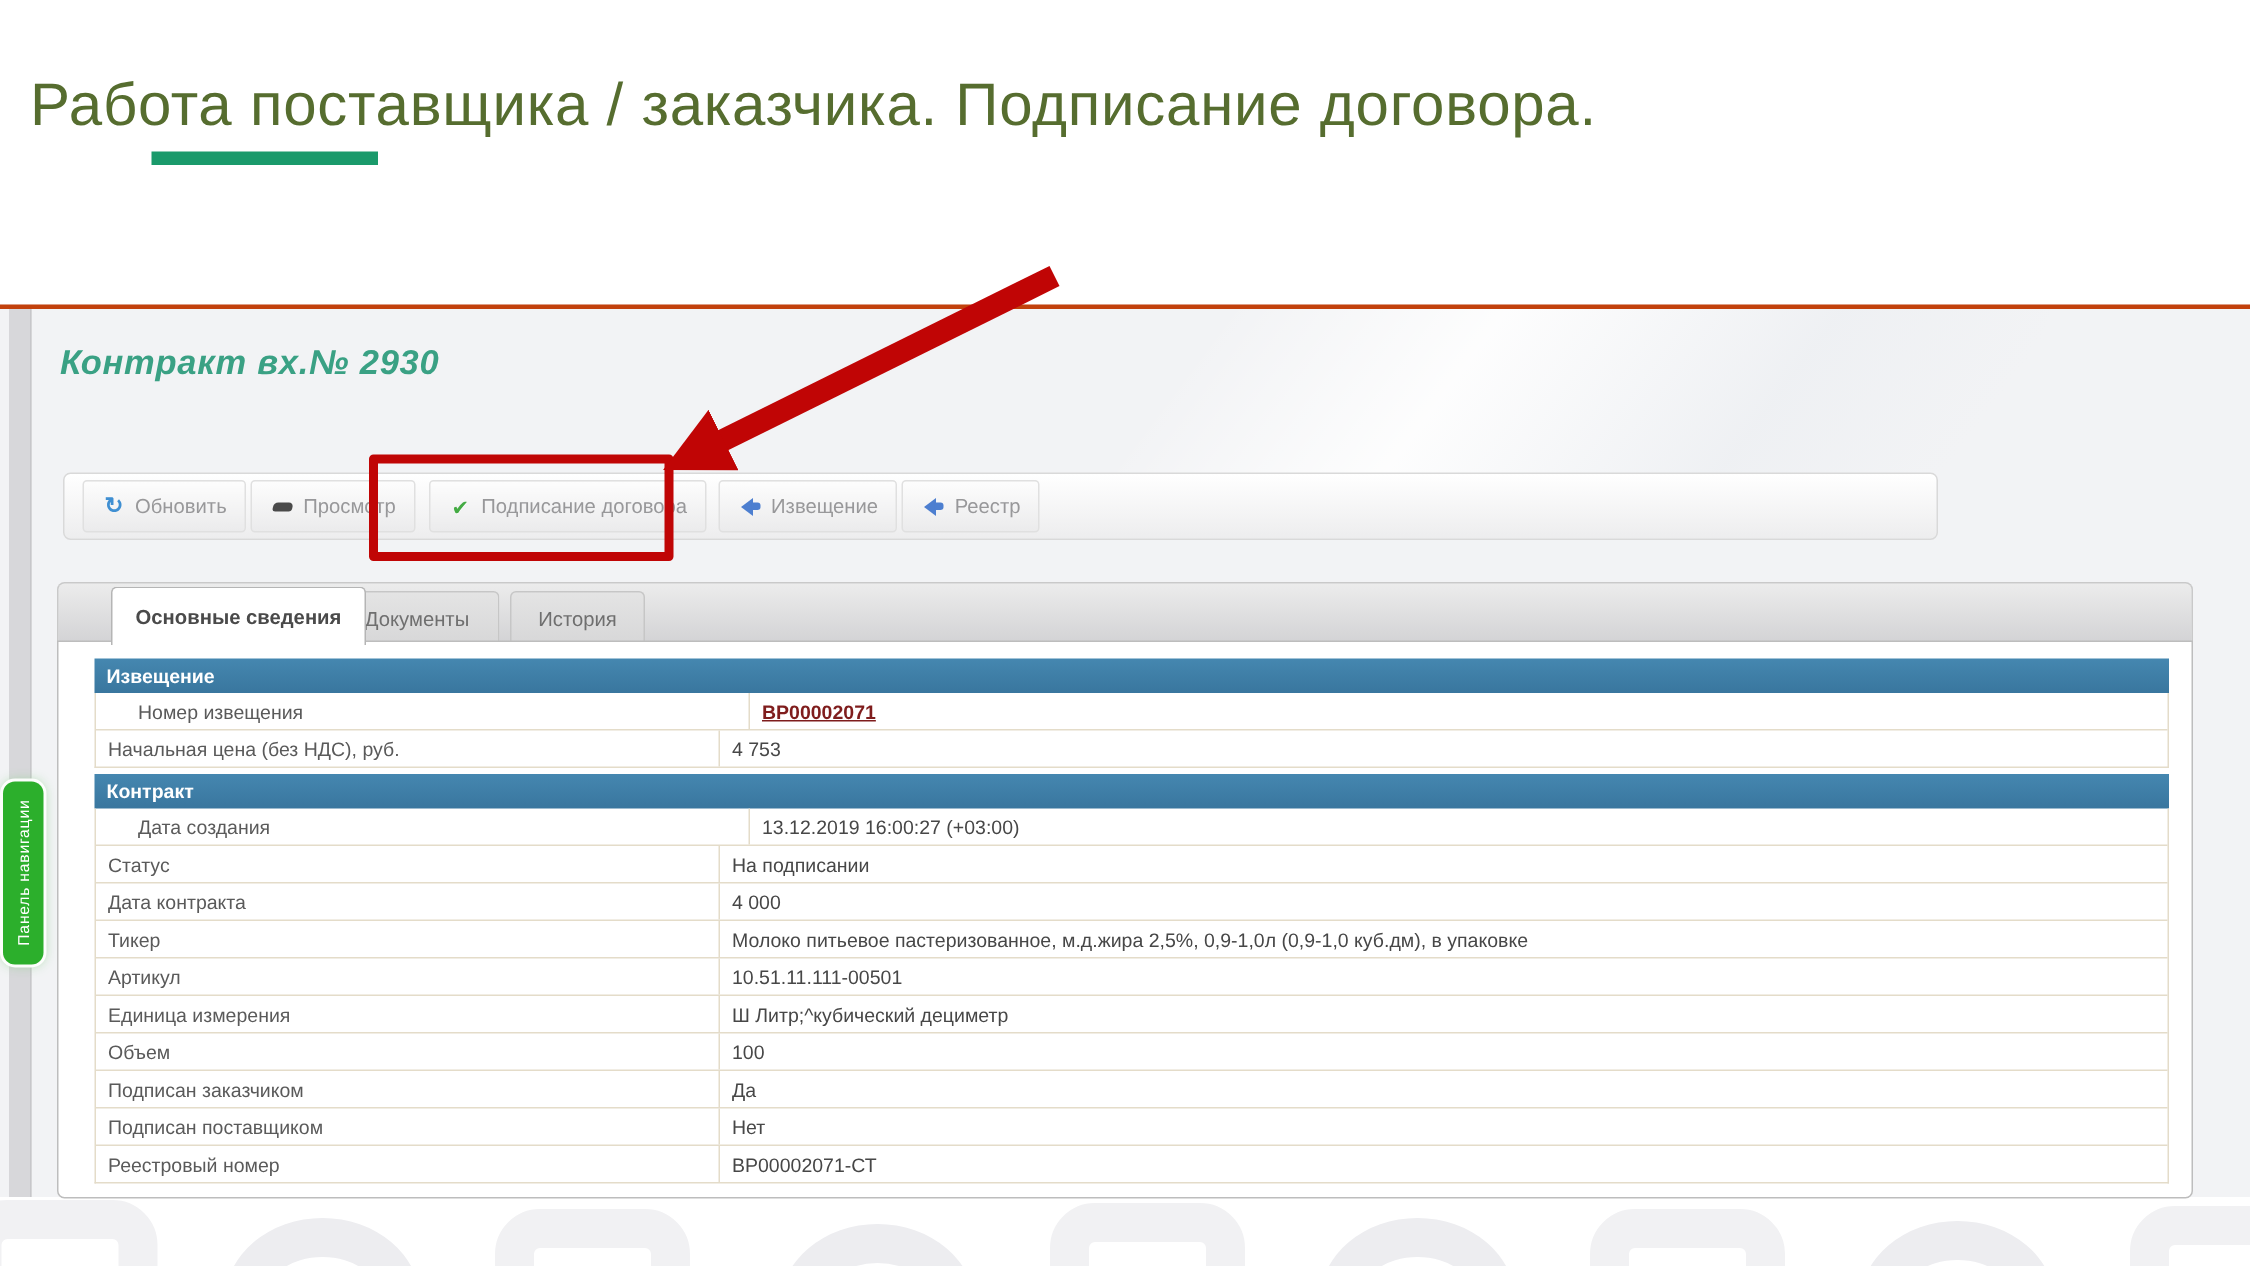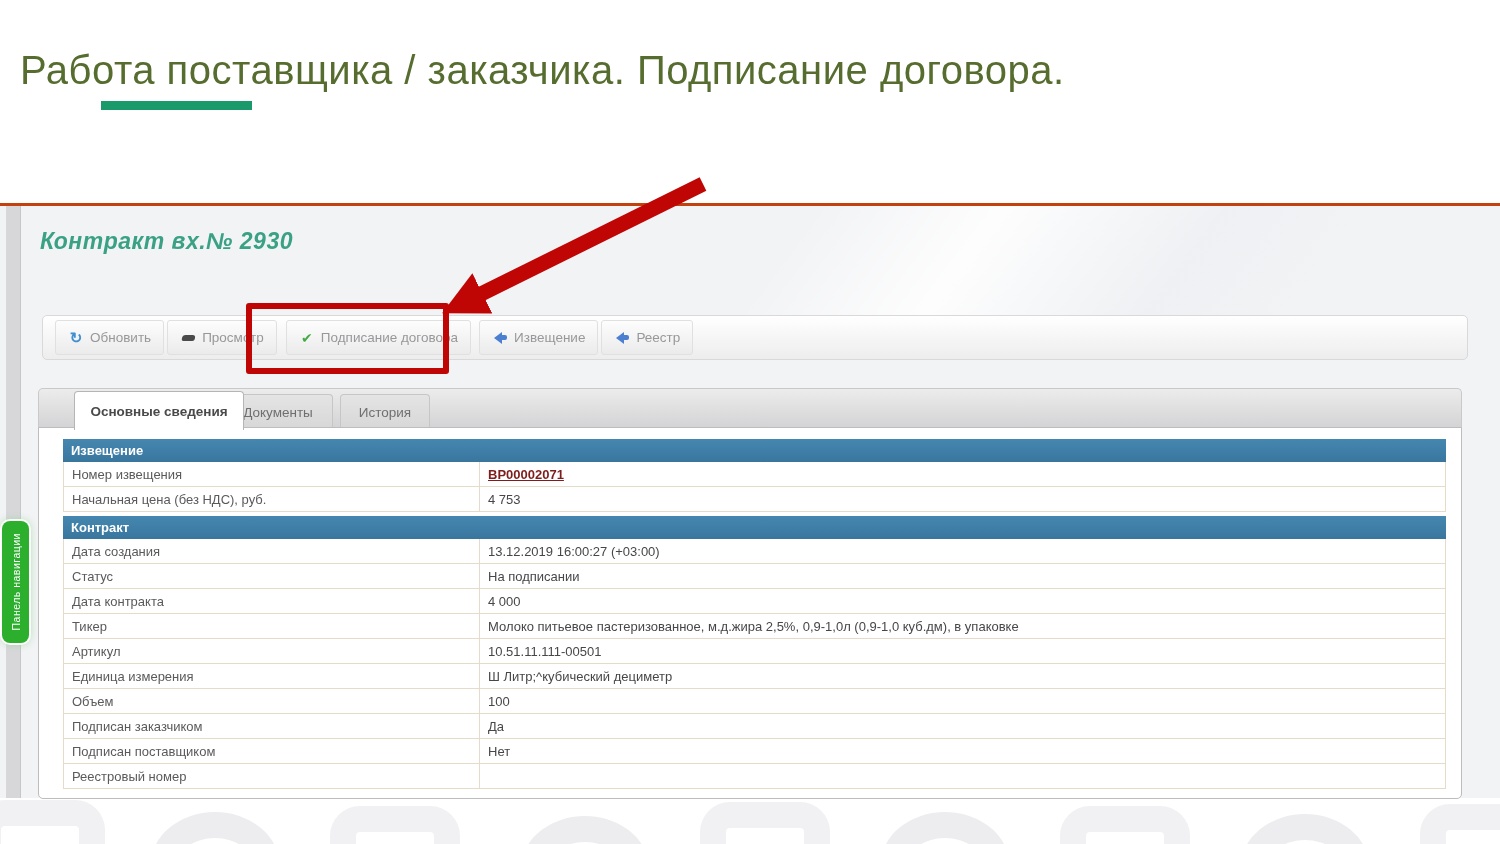--- a/index.html
+++ b/index.html
@@ -16,21 +16,21 @@
        border-top:3px solid #c2410c;font-size:13px;color:#555;}
   .win::before{content:"";position:absolute;left:650px;top:0;width:700px;height:110px;
                background:linear-gradient(113deg,rgba(255,255,255,0) 20%,rgba(255,255,255,.85) 45%,rgba(238,240,243,.9) 75%,rgba(255,255,255,0) 95%);
                transform:skewX(-18deg);}
   .left-strip{position:absolute;left:6px;top:0;width:14px;height:100%;background:#d7d7da;
               border-right:1px solid #c7c7ca;}
   .page-title{position:absolute;left:40px;top:22px;font-size:23px;font-style:italic;font-weight:600;
               color:#3aa184;letter-spacing:.5px;}
 
   
-  .toolbar{position:absolute;left:42px;top:109px;width:1426px;height:45px;
+  .toolbar{position:absolute;left:42px;top:109px;width:1250px;height:45px;
            background:linear-gradient(#ffffff,#ededee);border:1px solid #d9d9d9;border-radius:5px;
            display:flex;align-items:center;padding-left:12px;box-sizing:border-box;}
   .tbtn{display:flex;align-items:center;gap:6px;height:33px;padding:0 12px;margin-right:3px;
         background:linear-gradient(#fdfdfd,#ebebec);border:1px solid #e0e0e0;border-radius:3px;
         color:#98989a;font-size:13.5px;white-space:nowrap;cursor:pointer;}
   .tbtn:nth-child(3){margin-right:8px;margin-left:6px;}
   .icon{display:inline-flex;align-items:center;justify-content:center;width:16px;height:16px;}
   .icon.refresh::before{content:"\21BB";color:#3f8fd2;font-weight:bold;font-size:15px;line-height:1;}
   .icon.view i{display:inline-block;width:13px;height:6px;background:#4a4a4a;border-radius:3px 3px 2px 2px;
                transform:skewX(-12deg);}
@@ -60,21 +60,21 @@
 
   
   .panel{position:absolute;left:38px;top:221px;width:1424px;height:372px;box-sizing:border-box;
          background:#ffffff;border:1px solid #bdbdbd;border-radius:0 0 5px 5px;z-index:1;}
   .sec-header{margin:0 15px 0 24px;height:23px;line-height:23px;padding-left:8px;
               background:linear-gradient(#4587b0,#39769e);color:#ffffff;font-weight:bold;font-size:13px;}
   .sec-header.first{margin-top:11px;}
   .sec-header.second{margin-top:4px;}
   .tbl{margin:0 15px 0 24px;border:1px solid #e4dcc9;border-top:none;}
   .trow{display:flex;border-top:1px solid #e4dcc9;}
-  .trow:first-child{border-top:none;}
+  .trow:first-child{border-top:none;margin-left:20px;}
   .tlabel{width:416px;box-sizing:border-box;padding:4px 8px 3px;border-right:1px solid #e4dcc9;
           color:#5a5a5a;font-size:13px;line-height:17px;}
   .tvalue{flex:1;box-sizing:border-box;padding:4px 8px 3px;color:#474747;font-size:13px;line-height:17px;}
   .green-link{color:#7f1d1d;font-weight:bold;text-decoration:underline;cursor:pointer;}
 
   
   .nav-tab{position:absolute;left:2px;top:315px;width:27px;height:122px;background:#2caf2c;
            border-radius:8px;z-index:20;display:flex;align-items:center;justify-content:center;
            box-shadow:0 0 0 2px rgba(255,255,255,.95),0 0 8px rgba(140,210,140,.9);cursor:pointer;}
   .nav-tab span{writing-mode:vertical-rl;transform:rotate(180deg);color:#ffffff;font-size:10.5px;
@@ -186,20 +186,21 @@
         <div class="trow">
           <div class="tlabel">Подписан заказчиком</div>
           <div class="tvalue">Да</div>
         </div>
         <div class="trow">
           <div class="tlabel">Подписан поставщиком</div>
           <div class="tvalue">Нет</div>
         </div>
         <div class="trow">
           <div class="tlabel">Реестровый номер</div>
+          <div class="tvalue">ВР00002071-СТ</div>
         </div>
       </div>
     </div>
 
     <div class="nav-tab">
       <span>Панель навигации</span>
     </div>
   </div>
 
   <div class="red-box"></div>

